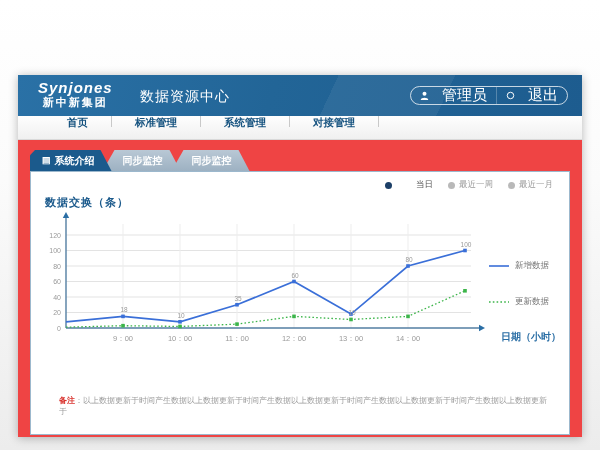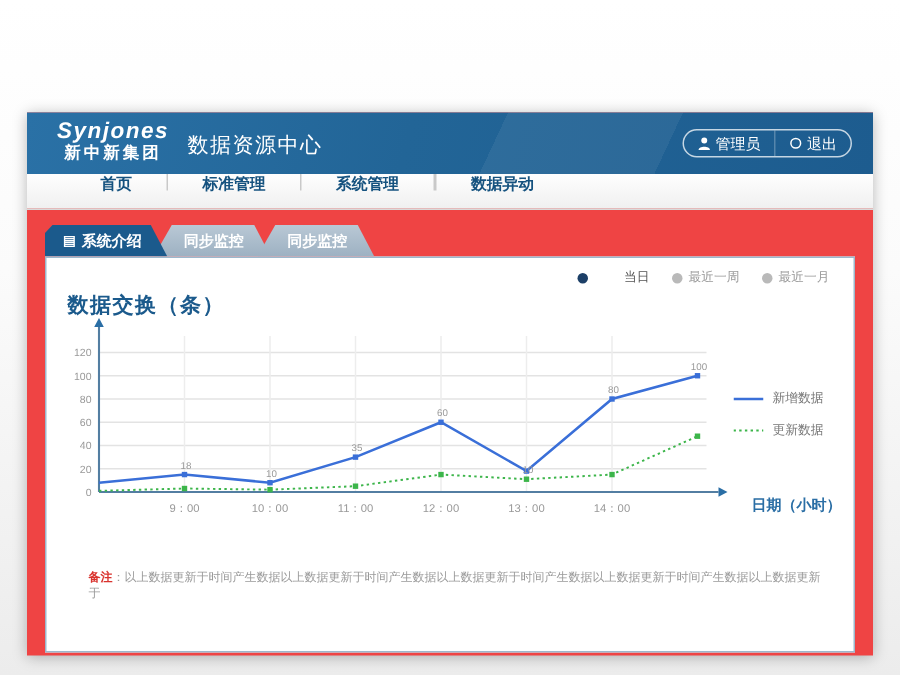--- a/index.html
+++ b/index.html
@@ -11,24 +11,24 @@
     background: #ef4444; box-shadow: 0 1px 9px rgba(0,0,0,0.28); margin-top: 24px; }
 
   
   .hdr { position: relative; height: 41px;
     background: linear-gradient(105deg, #2a71a6 0%, #226597 45%, #1d5c8f 100%); }
   .hdr::after { content:""; position:absolute; inset:0;
     background: linear-gradient(115deg, transparent 55%, rgba(255,255,255,0.06) 55%, rgba(255,255,255,0.06) 75%, transparent 75%); }
   .logo { position: absolute; left: 20px; top: 4px; color: #fff; text-align: center; z-index: 2; }
   .logo-en { font-size: 15px; font-weight: bold; font-style: italic; letter-spacing: 1px; line-height: 17px; }
   .logo-cn { font-size: 11px; font-weight: bold; letter-spacing: 2px; line-height: 13px; }
-  .app-title { position: absolute; left: 107px; top: 13px; color: #fff; font-size: 14px; letter-spacing: 1px; z-index: 2; }
+  .app-title { position: absolute; left: 122px; top: 13px; color: #fff; font-size: 14px; letter-spacing: 1px; z-index: 2; }
   .user-pills { position: absolute; right: 14px; top: 11px; height: 19px; display: flex; align-items: center;
     border: 1px solid rgba(255,255,255,0.75); border-radius: 10px; z-index: 2; }
-  .pill { display: flex; align-items: center; gap: 3px; padding: 0 9px; color: #fff; font-size: 10px; cursor: pointer; height: 100%; }
+  .pill { display: flex; align-items: center; gap: 13px; padding: 0 9px; color: #fff; font-size: 15px; cursor: pointer; height: 100%; }
   .pill + .pill { border-left: 1px solid rgba(255,255,255,0.25); }
   .pill svg { display: block; }
 
   
   .nav { height: 24px; background: linear-gradient(#fefefe, #f0f0f0); border-bottom: 1px solid #d9d9d9;
     display: flex; align-items: flex-start; padding-left: 26px; }
   .nav-item { font-size: 10.5px; font-weight: bold; color: #15527f; padding: 0 23px; cursor: pointer; }
   .nav-sep { width: 1px; height: 11px; background: #c9c9c9; }
 
   
@@ -42,27 +42,27 @@
   .tab-icon { font-size: 9px; line-height: 9px; }
 
   
   .panel { position: absolute; left: 12px; top: 96px; width: 540px; height: 264px;
     background: #fff; border: 1px solid #9cb8cd; }
   .filters { position: absolute; top: 7px; right: 16px; display: flex; gap: 15px; }
   .filter { display: flex; align-items: center; gap: 4px; font-size: 8.5px; color: #999; cursor: pointer; }
   .filter .dot { width: 7px; height: 7px; border-radius: 50%; background: #b9b9b9; }
   .filter.selected { color: #555; gap: 24px; }
   .filter.selected .dot { background: #1c3f67; }
-  .ylabel { position: absolute; left: 14px; top: 23px; font-size: 14px; font-weight: bold; color: #1b5a8c; letter-spacing: 1px; }
+  .ylabel { position: absolute; left: 14px; top: 23px; font-size: 11px; font-weight: bold; color: #1b5a8c; letter-spacing: 1px; }
   #chart-svg { position: absolute; left: 0; top: 36px; }
-  .legend { position: absolute; left: 458px; top: 88px; display: flex; flex-direction: column; gap: 9px; text-align: center; }
+  .legend { position: absolute; left: 458px; top: 88px; display: flex; flex-direction: column; gap: 24px; text-align: center; }
   .legend-row { display: flex; align-items: center; gap: 6px; font-size: 8.5px; color: #777; }
   .legend-row svg { display: block; }
   .xaxis-title { position: absolute; left: 470px; top: 158px; font-size: 10px; font-weight: bold; color: #2a6ea5; }
-  .note { position: absolute; left: 28px; top: 207px; width: 488px; font-size: 8px; color: #9a9a9a; line-height: 11px; }
+  .note { position: absolute; left: 28px; top: 223px; width: 488px; font-size: 8px; color: #9a9a9a; line-height: 11px; }
   .note b { color: #d9332e; font-weight: bold; }
 </style>
 </head>
 <body>
 
 <div class="page">
 
   <div class="hdr">
     <div class="logo">
       <div class="logo-en">Synjones</div>
@@ -90,22 +90,22 @@
     </div>
   </div>
 
   <div class="nav">
     <div class="nav-item">首页</div>
     <div class="nav-sep"></div>
     <div class="nav-item">标准管理</div>
     <div class="nav-sep"></div>
     <div class="nav-item">系统管理</div>
     <div class="nav-sep"></div>
-    <div class="nav-sep"></div>
-    <div class="nav-item">数据异动</div>
+    <div class="nav-item">对接管理</div>
+    <div class="nav-sep"></div>
   </div>
 
   <div class="tabbar">
     <div class="tab active">
       <span class="tab-icon">▤</span>
       <span>系统介绍</span>
     </div>
     <div class="tab inactive">
       <span>同步监控</span>
     </div>

